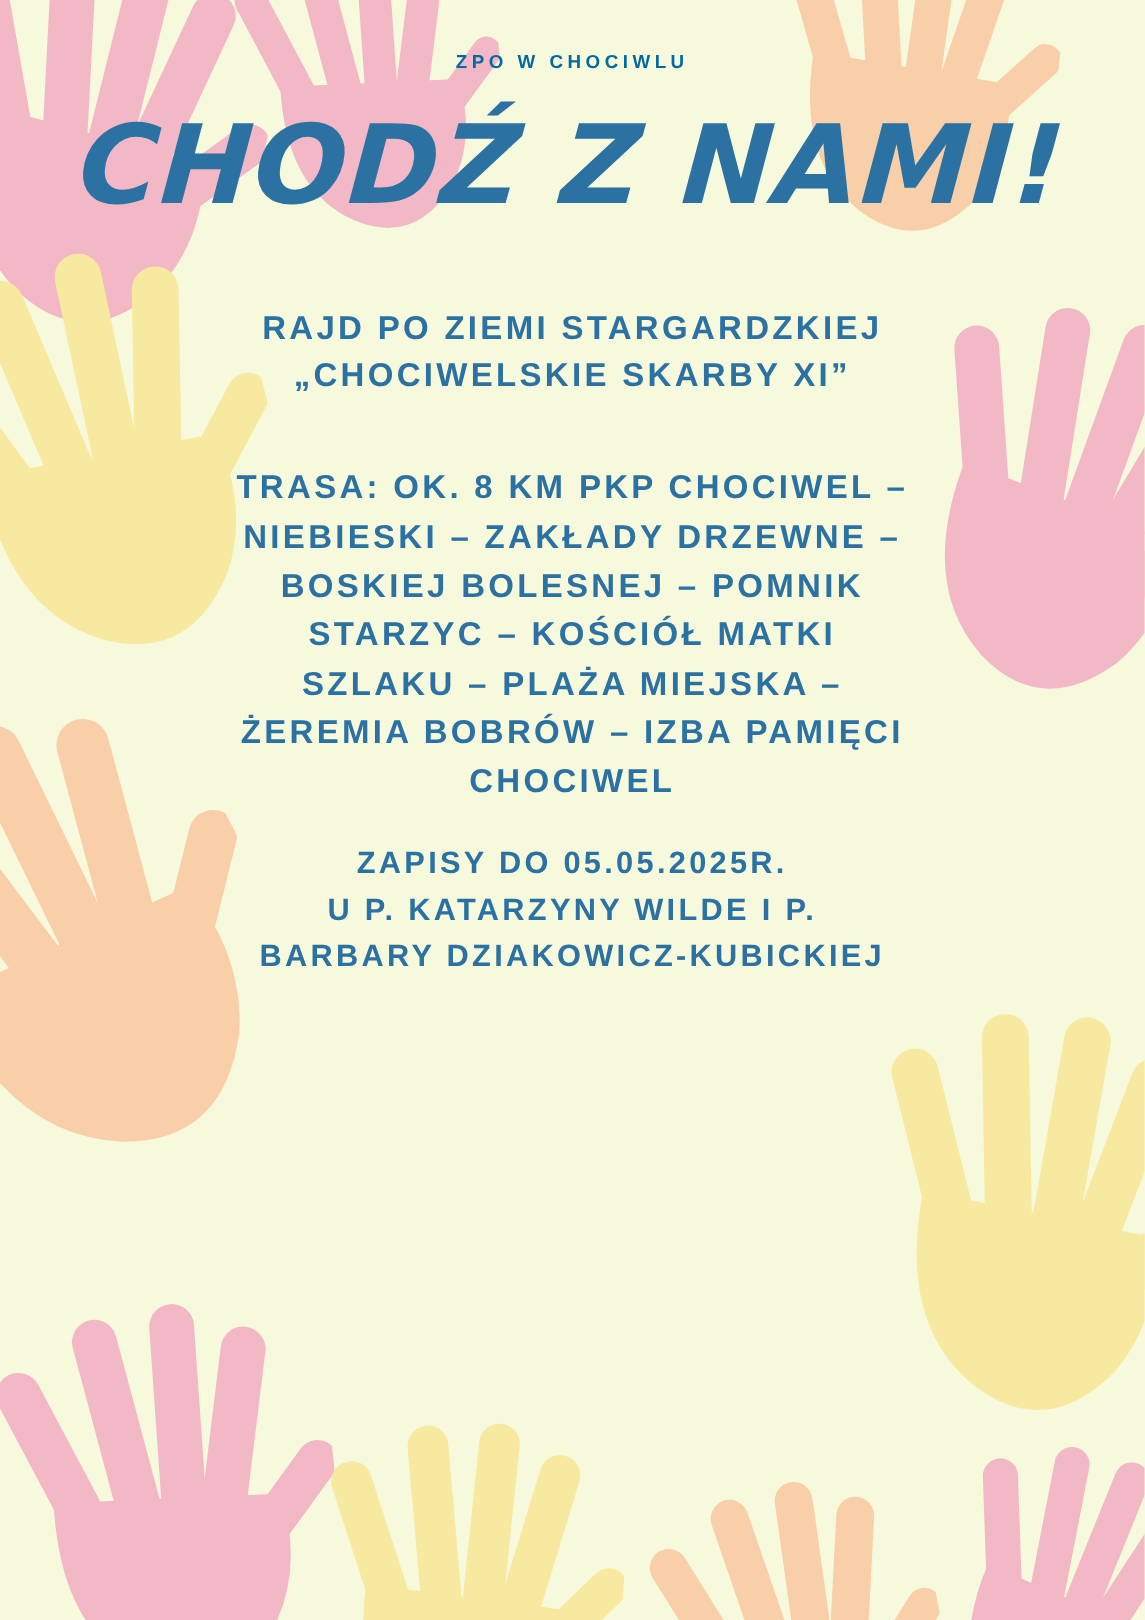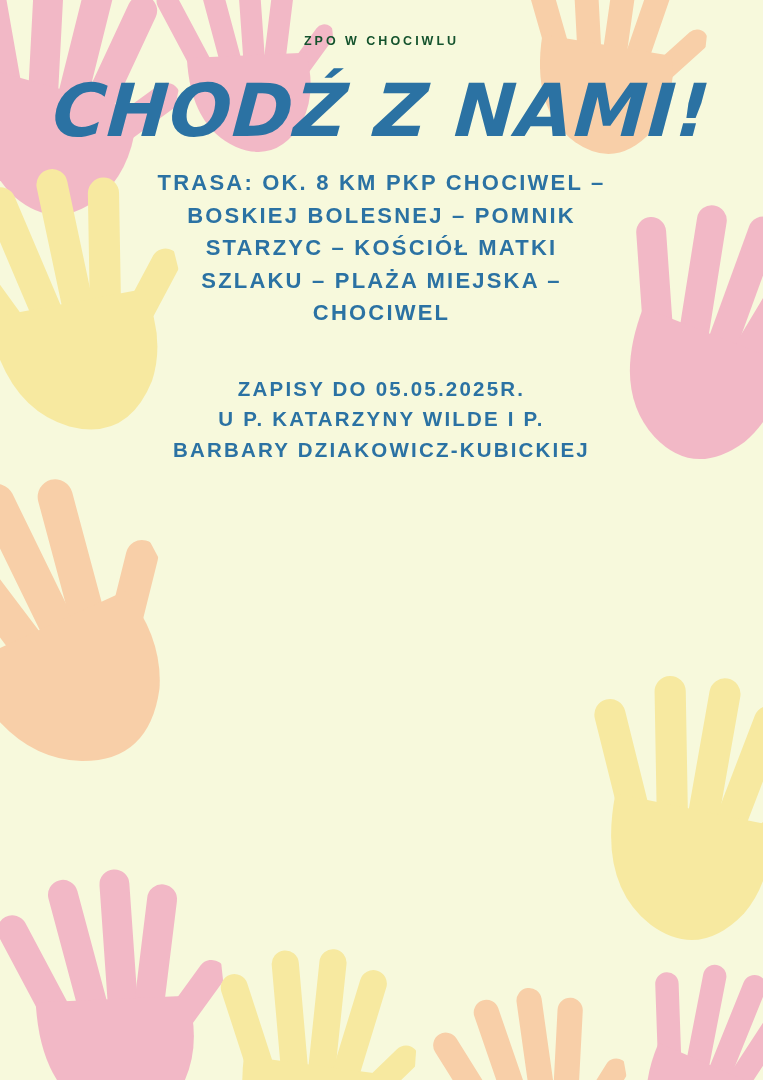--- a/index.html
+++ b/index.html
@@ -35,21 +35,21 @@
     width: 763px;
     height: 1080px;
     box-sizing: border-box;
     padding: 28px 40px 20px 40px;
     display: flex;
     flex-direction: column;
     align-items: center;
   }
 
   .eyebrow {
-    color: #14532d;
+    color: #0369a1;
     font-size: 12.5px;
     font-weight: 700;
     letter-spacing: 3.0px;
     text-transform: uppercase;
     text-align: center;
     margin: 6px 0 0 0;
   }
 
   .headline {
     margin: 26px 0 0 0;
@@ -74,33 +74,33 @@
     text-transform: uppercase;
   }
 
   .block-title {
     margin-top: 56px;
     font-size: 22px;
     max-width: 620px;
   }
 
   .block-route {
-    margin-top: 20px;
+    margin-top: 44px;
     font-size: 22px;
     max-width: 560px;
     line-height: 1.48;
   }
 
   .block-free {
     margin-top: 38px;
     font-size: 22px;
   }
 
   .block-signup {
-    margin-top: 44px;
+    margin-top: 24px;
     font-size: 20.5px;
     max-width: 620px;
     line-height: 1.5;
   }
 
   .line { display: block; }
 </style>
 </head>
 <body>
 
@@ -250,26 +250,32 @@
   </div>
 
 </div>
 
 <div class="poster">
 
   <div class="eyebrow">ZPO W CHOCIWLU</div>
 
   <div class="headline">CHODŹ Z NAMI!</div>
 
+  <div class="block block-title">
+    <span class="line">RAJD PO ZIEMI STARGARDZKIEJ</span>
+    <span class="line">„CHOCIWELSKIE SKARBY XI”</span>
+  </div>
 
   <div class="block block-route">
     <span class="line">TRASA: OK. 8 KM PKP CHOCIWEL –</span>
+    <span class="line">NIEBIESKI – ZAKŁADY DRZEWNE –</span>
     <span class="line">BOSKIEJ BOLESNEJ – POMNIK</span>
     <span class="line">STARZYC – KOŚCIÓŁ MATKI</span>
     <span class="line">SZLAKU – PLAŻA MIEJSKA –</span>
+    <span class="line">ŻEREMIA BOBRÓW – IZBA PAMIĘCI</span>
     <span class="line">CHOCIWEL</span>
   </div>
 
 
   <div class="block block-signup">
     <span class="line">ZAPISY DO 05.05.2025R.</span>
     <span class="line">U P. KATARZYNY WILDE I P.</span>
     <span class="line">BARBARY DZIAKOWICZ-KUBICKIEJ</span>
   </div>
 

